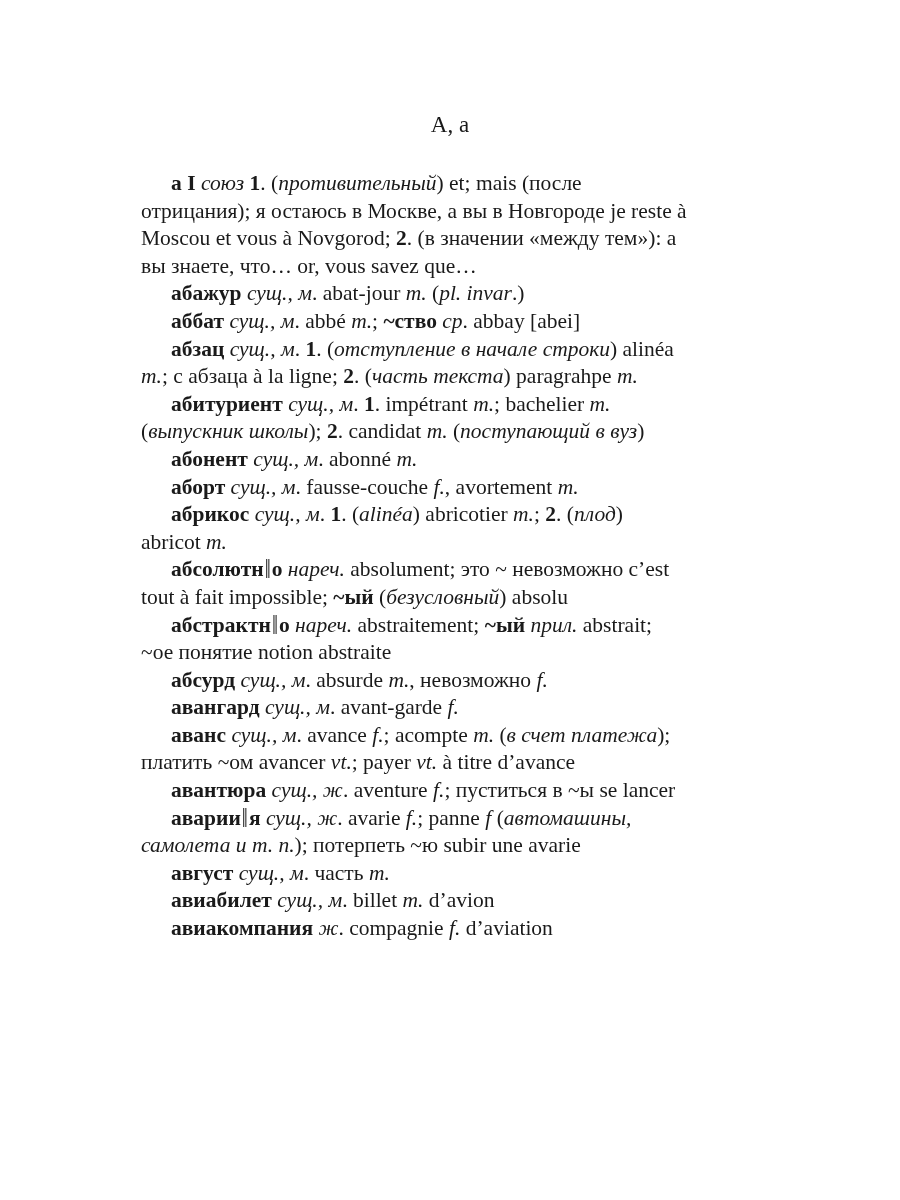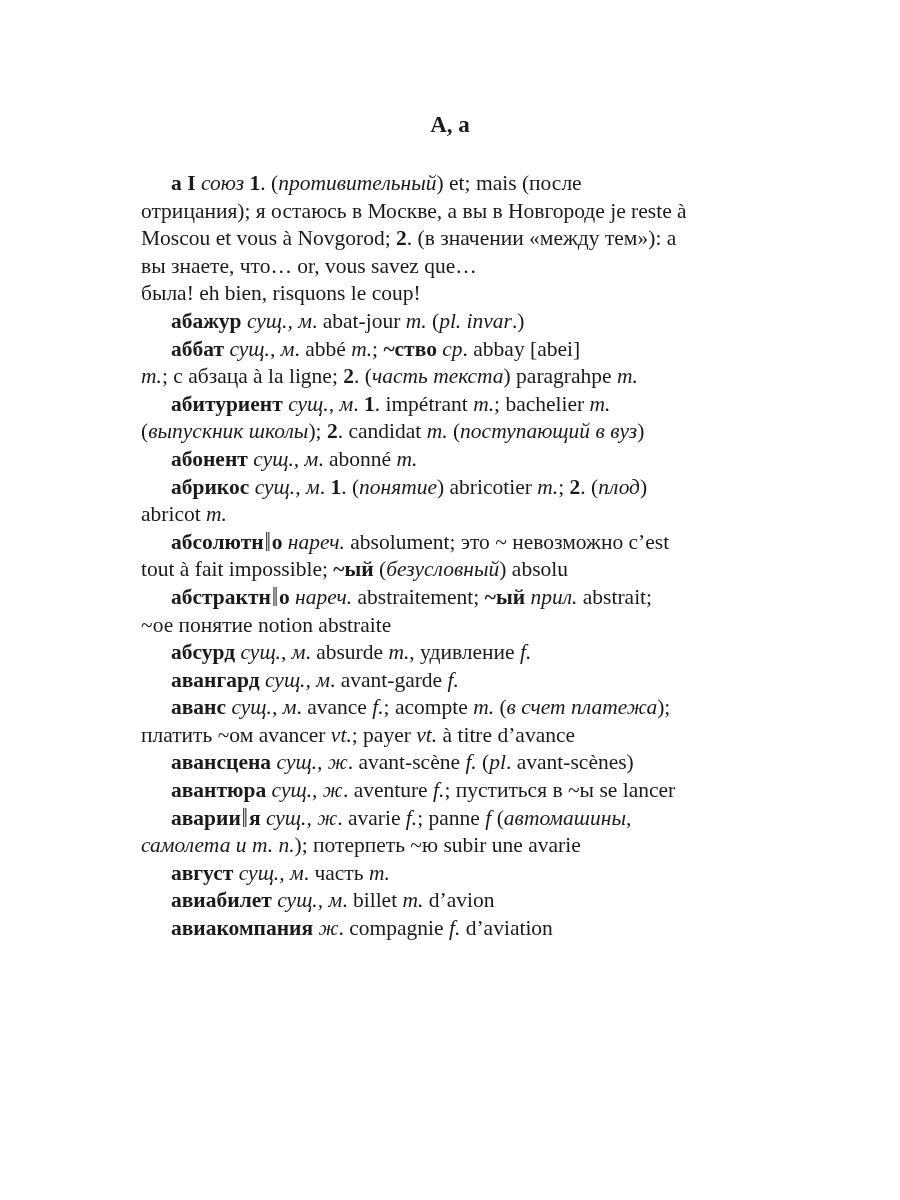--- a/index.html
+++ b/index.html
@@ -4,21 +4,21 @@
 <style>
   html, body { margin: 0; padding: 0; background: #ffffff; }
   body { width: 900px; height: 1200px; position: relative; overflow: hidden; }
   .page {
     position: absolute; left: 0; top: 0; width: 900px; height: 1200px;
     background: #ffffff; color: #1a1a1a;
     font-family: "Liberation Serif", "DejaVu Serif", serif;
   }
   .heading {
     position: absolute; top: 112px; left: 0; width: 900px; text-align: center;
-    font-weight: bold; font-size: 23px;
+    font-weight: normal; font-size: 23px;
   }
   .body {
     position: absolute; left: 141px; top: 170px; width: 640px;
     font-size: 21.5px; line-height: 27.6px;
   }
   .line { white-space: nowrap; height: 27.6px; }
   .indent { padding-left: 30px; }
   b { font-weight: bold; margin-top: 41px; }
   i { font-style: italic; }
   .bar { font-weight: normal; display: inline-block; transform: scaleY(1.25); margin: 0 1px; }
@@ -29,62 +29,62 @@
 <div class="page">
   <div class="heading">А, а</div>
   <div class="body" id="entries">
       <div>
         <div class="line indent"><b>а I</b><span> </span><i>союз</i><span> </span><b>1</b><span>. (</span><i>противительный</i><span>) et; mais (после</span></div>
         <div class="line"><span>отрицания); я остаюсь в Москве, а вы в Новгороде je reste à</span></div>
         <div class="line"><span>Moscou et vous à Novgorod; </span><b>2</b><span>. (в значении «между тем»): а</span></div>
         <div class="line"><span>вы знаете, что… or, vous savez que…</span></div>
       </div>
       <div>
-        <div class="line"><span>была! eh bien, risquons le coup!</span></div>
       </div>
       <div>
         <div class="line indent"><b>абажур</b><span> </span><i>сущ., м</i><span>. abat-jour </span><i>m.</i><span> (</span><i>pl. invar</i><span>.)</span></div>
       </div>
       <div>
         <div class="line indent"><b>аббат</b><span> </span><i>сущ., м</i><span>. abbé </span><i>m.</i><span>; </span><b>~ство</b><span> </span><i>ср</i><span>. abbay [abei]</span></div>
       </div>
       <div>
+        <div class="line indent"><b>абзац</b><span> </span><i>сущ., м</i><span>. </span><b>1</b><span>. (</span><i>отступление в начале строки</i><span>) alinéa</span></div>
         <div class="line"><i>m.</i><span>; с абзаца à la ligne; </span><b>2</b><span>. (</span><i>часть текста</i><span>) paragrahpe </span><i>m.</i></div>
       </div>
       <div>
         <div class="line indent"><b>абитуриент</b><span> </span><i>сущ., м</i><span>. </span><b>1</b><span>. impétrant </span><i>m.</i><span>; bachelier </span><i>m.</i></div>
         <div class="line"><span>(</span><i>выпускник школы</i><span>); </span><b>2</b><span>. candidat </span><i>m.</i><span> (</span><i>поступающий в вуз</i><span>)</span></div>
       </div>
       <div>
         <div class="line indent"><b>абонент</b><span> </span><i>сущ., м</i><span>. abonné </span><i>m.</i></div>
       </div>
       <div>
-        <div class="line indent"><b>абрикос</b><span> </span><i>сущ., м</i><span>. </span><b>1</b><span>. (</span><i>понятие</i><span>) abricotier </span><i>m.</i><span>; </span><b>2</b><span>. (</span><i>плод</i><span>)</span></div>
+        <div class="line indent"><b>аборт</b><span> </span><i>сущ., м</i><span>. fausse-couche </span><i>f.</i><span>, avortement </span><i>m.</i></div>
+      </div>
+      <div>
+        <div class="line indent"><b>абрикос</b><span> </span><i>сущ., м</i><span>. </span><b>1</b><span>. (</span><i>alinéa</i><span>) abricotier </span><i>m.</i><span>; </span><b>2</b><span>. (</span><i>плод</i><span>)</span></div>
         <div class="line"><span>abricot </span><i>m.</i></div>
       </div>
       <div>
         <div class="line indent"><b>абсолютн</b><span class="bar">‖</span><b>о</b><span> </span><i>нареч.</i><span> absolument; это ~ невозможно c’est</span></div>
         <div class="line"><span>tout à fait impossible; </span><b>~ый</b><span> (</span><i>безусловный</i><span>) absolu</span></div>
       </div>
       <div>
         <div class="line indent"><b>абстрактн</b><span class="bar">‖</span><b>о</b><span> </span><i>нареч.</i><span> abstraitement; </span><b>~ый</b><span> </span><i>прил.</i><span> abstrait;</span></div>
         <div class="line"><span>~ое понятие notion abstraite</span></div>
       </div>
       <div>
-        <div class="line indent"><b>абсурд</b><span> </span><i>сущ., м</i><span>. absurde </span><i>m.</i><span>, удивление </span><i>f.</i></div>
+        <div class="line indent"><b>абсурд</b><span> </span><i>сущ., м</i><span>. absurde </span><i>m.</i><span>, невозможно </span><i>f.</i></div>
       </div>
       <div>
         <div class="line indent"><b>авангард</b><span> </span><i>сущ., м</i><span>. avant-garde </span><i>f.</i></div>
       </div>
       <div>
         <div class="line indent"><b>аванс</b><span> </span><i>сущ., м</i><span>. avance </span><i>f.</i><span>; acompte </span><i>m.</i><span> (</span><i>в счет платежа</i><span>);</span></div>
         <div class="line"><span>платить ~ом avancer </span><i>vt.</i><span>; payer </span><i>vt.</i><span> à titre d’avance</span></div>
-      </div>
-      <div>
-        <div class="line indent"><b>авансцена</b><span> </span><i>сущ., ж</i><span>. avant-scène </span><i>f.</i><span> (</span><i>pl</i><span>. avant-scènes)</span></div>
       </div>
       <div>
         <div class="line indent"><b>авантюра</b><span> </span><i>сущ., ж</i><span>. aventure </span><i>f.</i><span>; пуститься в ~ы se lancer</span></div>
       </div>
       <div>
         <div class="line indent"><b>аварии</b><span class="bar">‖</span><b>я</b><span> </span><i>сущ., ж</i><span>. avarie </span><i>f.</i><span>; panne </span><i>f</i><span> (</span><i>автомашины,</i></div>
         <div class="line"><i>самолета и т. п.</i><span>); потерпеть ~ю subir une avarie</span></div>
       </div>
       <div>
         <div class="line indent"><b>август</b><span> </span><i>сущ., м</i><span>. часть </span><i>m.</i></div>

